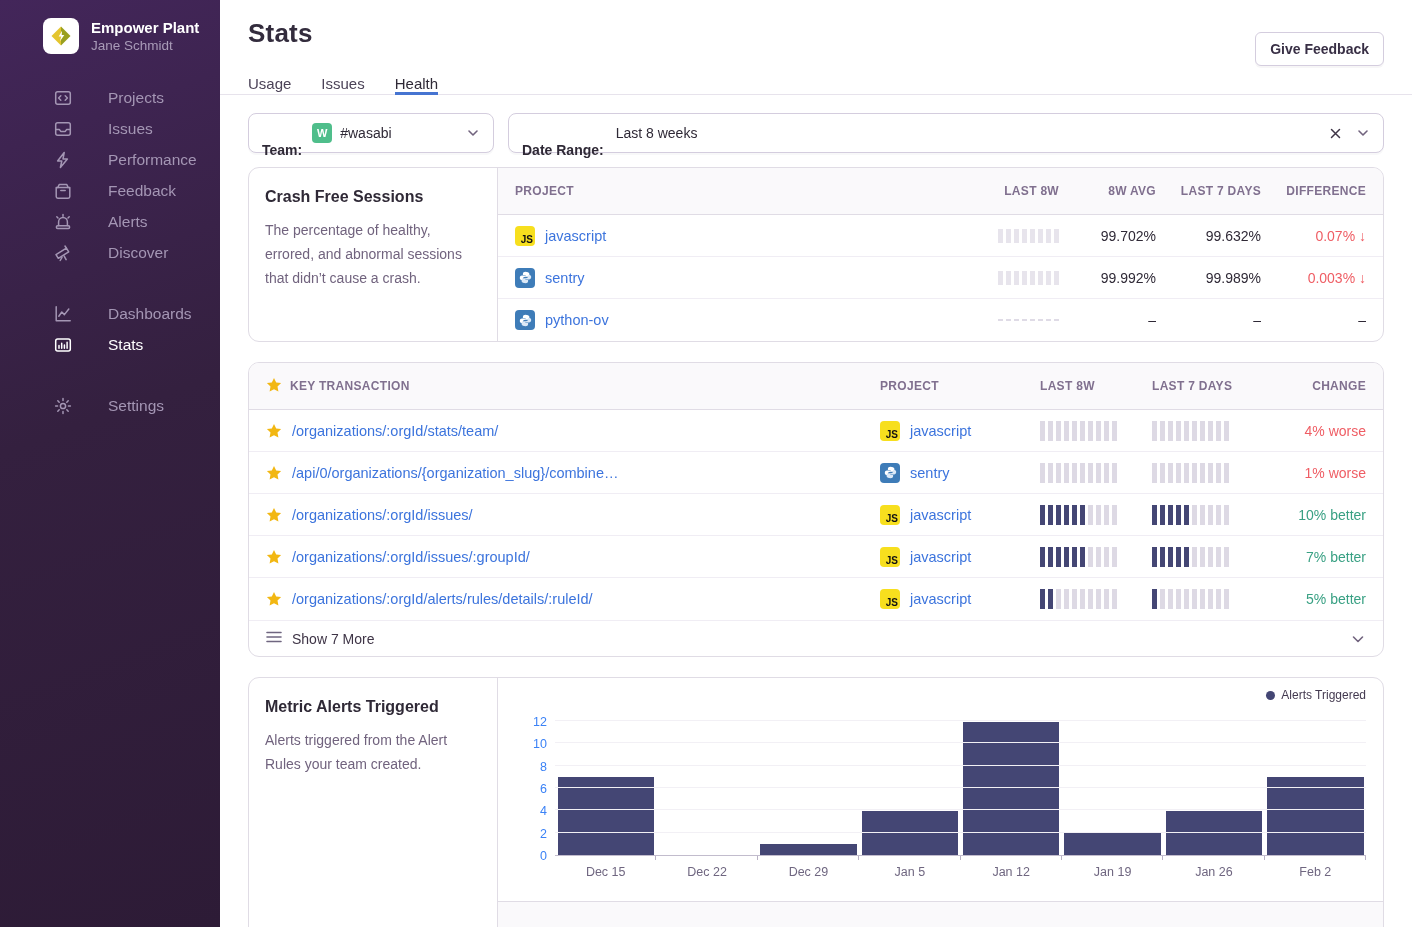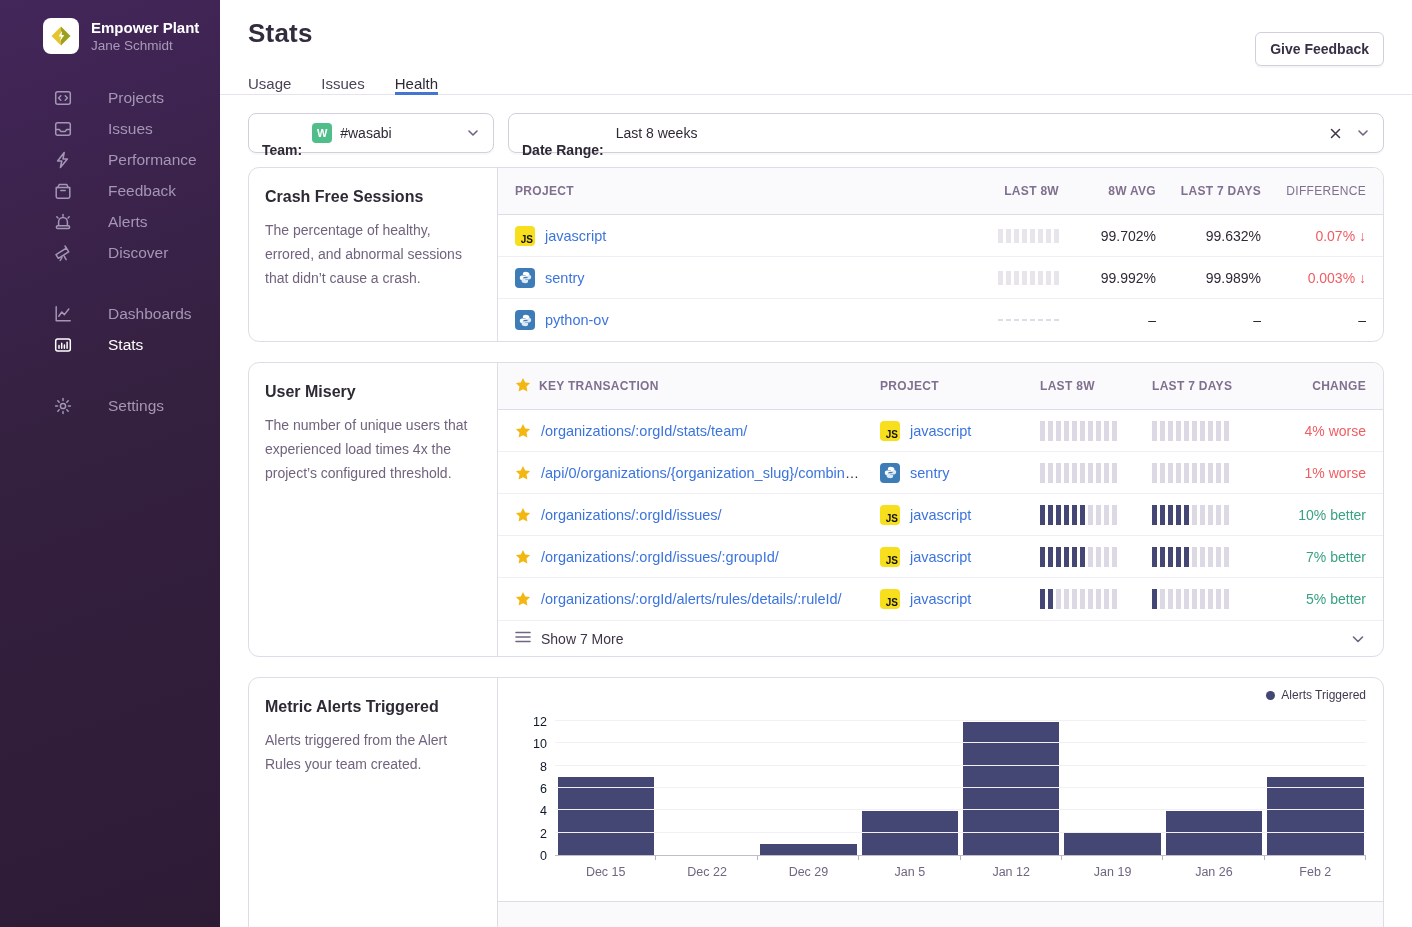--- a/index.html
+++ b/index.html
@@ -115,21 +115,21 @@
   .badge-js { width:20px; height:20px; flex:0 0 20px; border-radius:4px; background:#f7df1e; color:#111;
     font-size:10px; font-weight:bold; display:flex; align-items:flex-end; justify-content:flex-end; padding:0 2px 1px 0; }
   .badge-py { width:20px; height:20px; flex:0 0 20px; border-radius:4px; background:#3e7cb8; display:flex; align-items:center; justify-content:center; }
 
   
   .chart-wrap { position:relative; padding:8px 17px 10px 17px; }
   .legend { position:absolute; top:10px; right:17px; display:flex; align-items:center; gap:6px; font-size:12px; color:#43394f; }
   .legend .dot { width:9px; height:9px; border-radius:50%; background:#444674; }
   .chart { display:flex; margin-top:36px; }
   .ylabels { width:32px; flex:0 0 32px; position:relative; margin-right:8px; }
-  .ylabel { position:absolute; right:0; font-size:12.5px; color:#0f172a; line-height:14px; }
+  .ylabel { position:absolute; right:0; font-size:12.5px; color:#3b82f6; line-height:14px; }
   .plot { position:relative; flex:1; height:134px; border-bottom:1px solid #c2bccd; }
   .gridline { position:absolute; left:0; right:0; height:1px; background:#f2f0f5; }
   .bars { position:absolute; left:0; right:0; top:0; bottom:0; display:flex; align-items:flex-end; }
   .cat { flex:1; height:100%; display:flex; align-items:flex-end; justify-content:center; }
   .bar { width:calc(100% - 5px); background:#444674; }
   .ticksrow { display:flex; height:4px; margin-left:40px; }
   .ticksrow div { flex:1; border-right:1px solid #b9b2c4; }
   .xlabels { display:flex; margin-left:40px; padding-top:5px; }
   .xlabels div { flex:1; text-align:center; font-size:12.5px; color:#6f6680; }
   .ma-head { border-top:1px solid #e0dce5; margin-top:12px; border-bottom:none; }
@@ -292,21 +292,21 @@
         <div class="panel-desc">
           <h2>Crash Free Sessions</h2>
           <p>The percentage of healthy, errored, and abnormal sessions that didn’t cause a crash.</p>
         </div>
         <div class="panel-body">
           <div class="thead">
             <div class="c-project">PROJECT</div>
             <div class="c-spark">LAST 8W</div>
             <div class="c-avg cell-r" style="color:#80708f;font-size:12px;font-weight:bold;">8W AVG</div>
             <div class="c-7d cell-r" style="color:#80708f;font-size:12px;font-weight:bold;">LAST 7 DAYS</div>
-            <div class="c-diff cell-r" style="color:#80708f;font-size:12px;font-weight:normal;">DIFFERENCE</div>
+            <div class="c-diff cell-r" style="color:#80708f;font-size:12px;font-weight:bold;">DIFFERENCE</div>
           </div>
           <div id="cfs-rows">
               <div class="trow">
                 <div class="c-project">
                   <span class="badge-js">JS</span>
                   <a class="link">javascript</a>
                 </div>
                 <div class="c-spark">
                   <span class="sbar"></span>
                   <span class="sbar"></span>
@@ -367,24 +367,20 @@
                 </div>
                 <div class="c-avg cell-r">–</div>
                 <div class="c-7d cell-r">–</div>
                 <div class="c-diff cell-r"><span>–</span></div>
               </div>
             </div>
         </div>
       </section>
 
       <section class="panel">
-        <div class="panel-desc">
-          <h2>User Misery</h2>
-          <p>The number of unique users that experienced load times 4x the project’s configured threshold.</p>
-        </div>
         <div class="panel-body">
           <div class="thead">
             <div class="um-head-trans">
               <span>
                 <svg width="16" height="16" viewBox="0 0 16 16">
                     <path fill="#f2b712" d="M8 .9l2.2 4.5 4.9.7-3.6 3.5.9 4.9L8 12.2l-4.4 2.3.9-4.9L.9 6.1l4.9-.7z"></path>
                   </svg>
               </span>
               <span>KEY TRANSACTION</span>
             </div>

